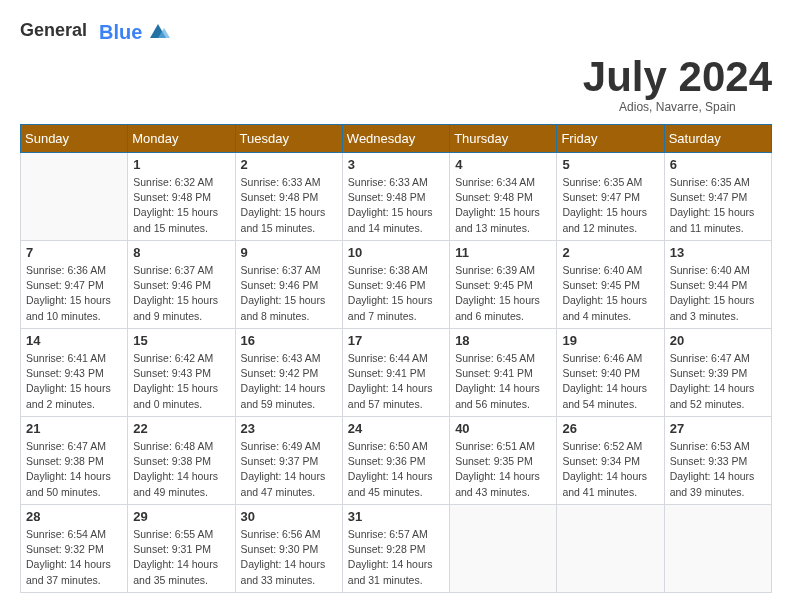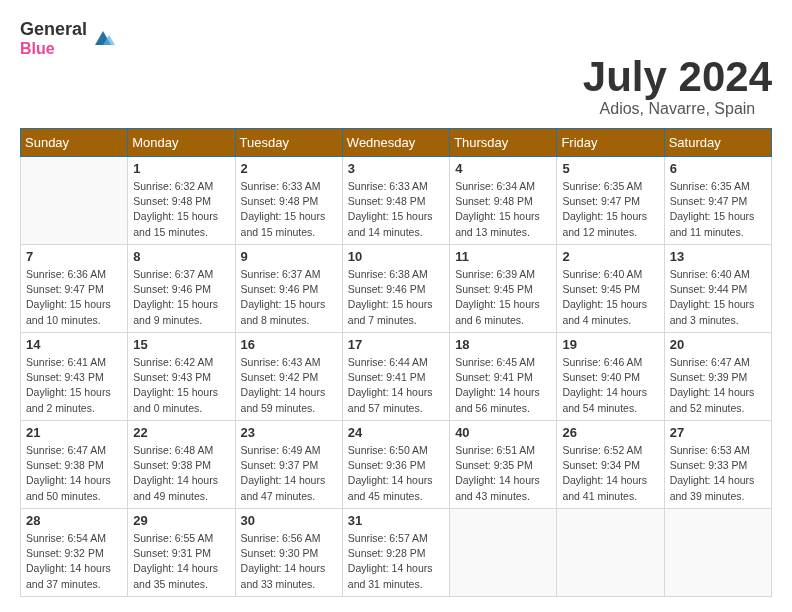--- a/index.html
+++ b/index.html
@@ -15,50 +15,51 @@
       justify-content: space-between;
       align-items: flex-start;
       margin-bottom: 10px;
     }
     .logo {
       display: flex;
       align-items: center;
     }
     .logo-text {
       display: flex;
-      flex-direction: column;
+      flex-direction: row;
       line-height: 1.1;
+      gap: 12px;
     }
     .logo-general {
       font-size: 18px;
       font-weight: bold;
       color: #333;
     }
     .logo-blue {
-      font-size: 16px;
-      font-weight: bold;
-      color: #ec4899;
+      font-size: 20px;
+      font-weight: bold;
+      color: #3b82f6;
     }
     .logo-icon {
       width: 24px;
       height: 24px;
       margin-left: 4px;
     }
     .title-block {
       text-align: center;
       margin-top: 36px;
     }
     .month-title {
       font-size: 42px;
       font-weight: bold;
       color: #333;
       line-height: 1;
     }
     .location {
-      font-size: 16px;
+      font-size: 12px;
       color: #555;
       margin-top: 2px;
     }
     .calendar {
       width: 100%;
       border-collapse: collapse;
       font-size: 11px;
     }
     .calendar th {
       background-color: #a16207;

